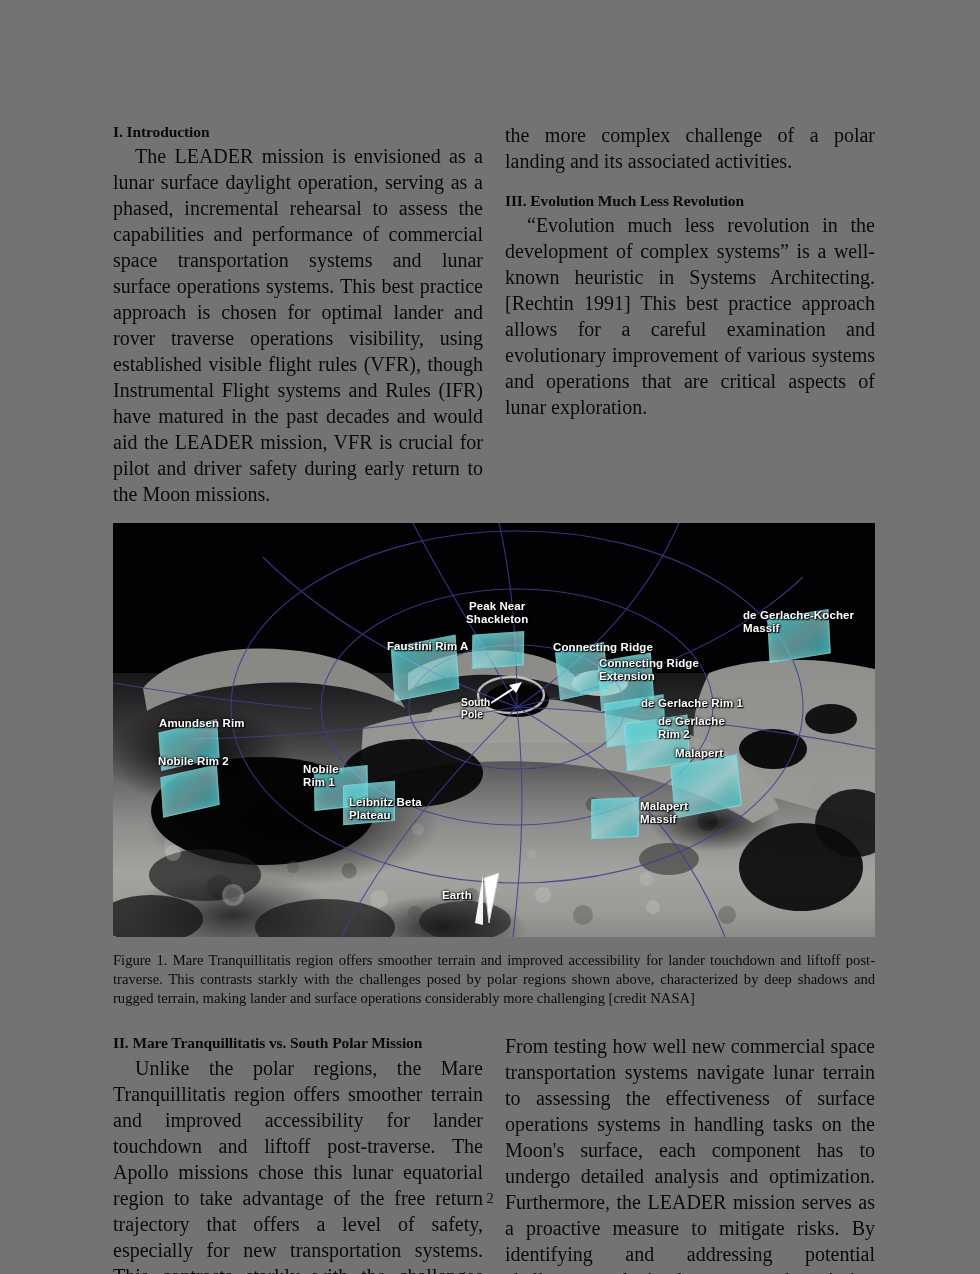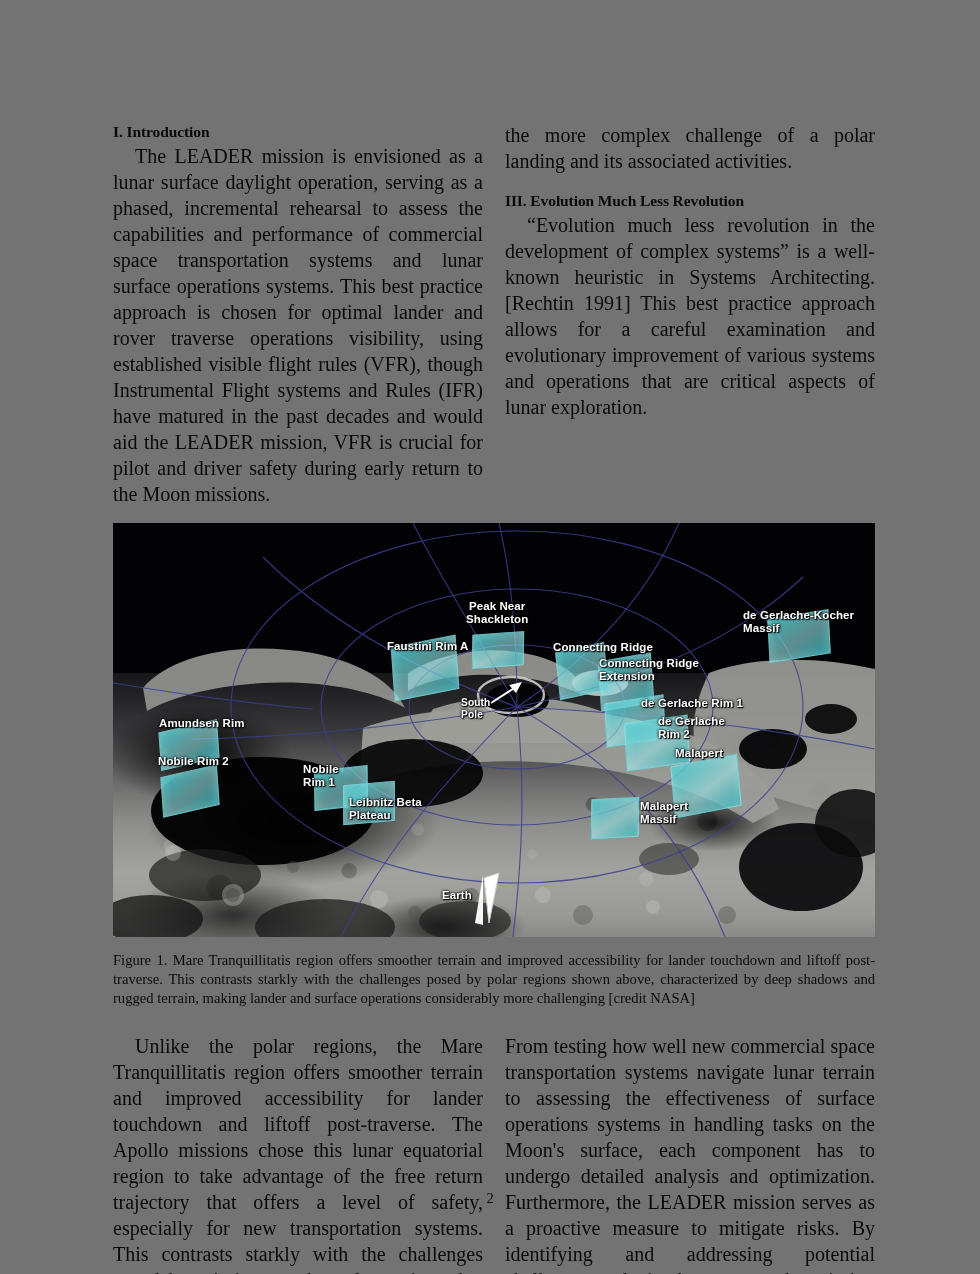--- a/index.html
+++ b/index.html
@@ -302,20 +302,21 @@
         <div class="maplabel" style="left:329px; top:366px;">Earth</div>
 
       </div>
 
       <div class="caption">Figure 1. Mare Tranquillitatis region offers smoother terrain and improved accessibility for lander touchdown and liftoff post-traverse. This contrasts starkly with the challenges posed by polar regions shown above, characterized by deep shadows and rugged terrain, making lander and surface operations considerably more challenging [credit NASA]</div>
     </div>
 
     <div class="cols" style="margin-top:26px;">
 
       <div class="col">
+        <h2 class="sec">II. Mare Tranquillitatis vs. South Polar Mission</h2>
         <p class="body">Unlike the polar regions, the Mare Tranquillitatis region offers smoother terrain and improved accessibility for lander touchdown and liftoff post-traverse. The Apollo missions chose this lunar equatorial region to take advantage of the free return trajectory that offers a level of safety, especially for new transportation systems. This contrasts starkly with the challenges posed by missions to the polar regions that require more energy and is characterized by deep shadows and rugged terrain, making landing and surface operations more challenging. [Figure 1] The rationale behind this approach is to accumulate vital insights and experience before tackling</p>
       </div>
 
       <div class="col">
         <p class="body" style="text-indent:0">From testing how well new commercial space transportation systems navigate lunar terrain to assessing the effectiveness of surface operations systems in handling tasks on the Moon's surface, each component has to undergo detailed analysis and optimization. Furthermore, the LEADER mission serves as a proactive measure to mitigate risks. By identifying and addressing potential challenges early in the process, the mission enhances the preparedness and resilience of future lunar missions. This proactive stance helps minimize uncertainties and enhances the safety and success of lunar exploration activities, laying the groundwork for ambitious future missions such as polar landings and sustained lunar operations and habitation.</p>
       </div>
 
     </div>
 
   </div>

